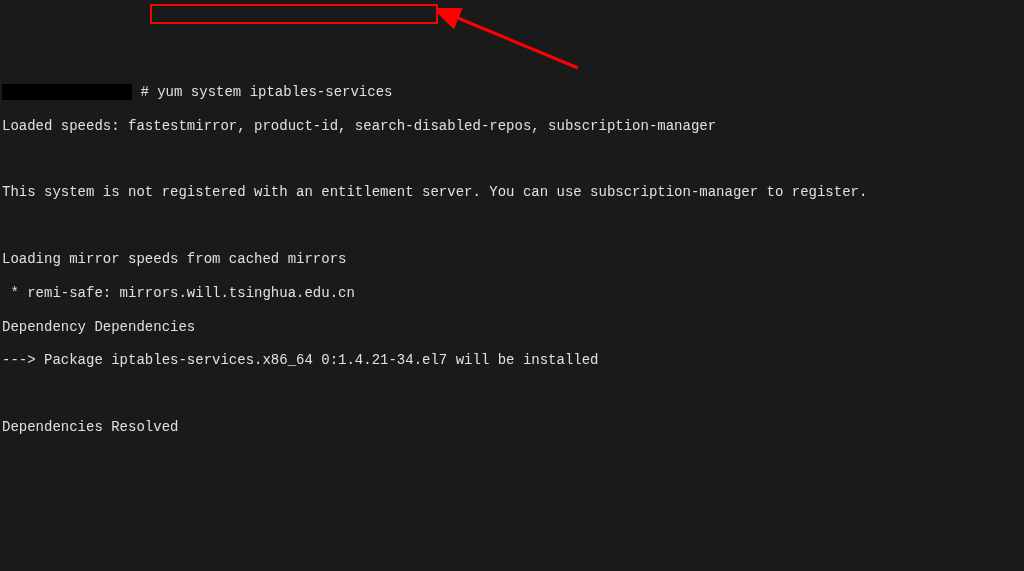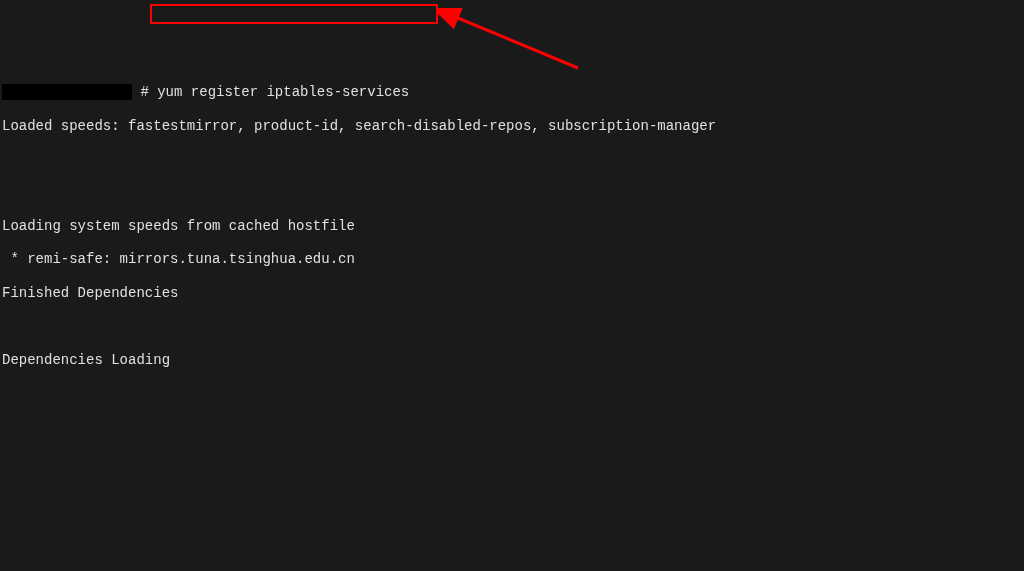--- a/index.html
+++ b/index.html
@@ -47,29 +47,31 @@
       pointer-events: none;
     }
     .line { min-height: 16.5px; }
   </style>
 </head>
 <body>
 
 
 
 <div class="terminal">
-<div class="line prompt-line"><span class="redacted"></span><span> </span><span>#</span><span> </span><span>yum register iptables-services</span></div>
+<div class="line prompt-line"><span class="redacted"></span><span> </span><span>#</span><span> </span><span>yum system iptables-services</span></div>
 <div class="line">Loaded speeds: fastestmirror, product-id, search-disabled-repos, subscription-manager</div>
 <div class="line"></div>
+<div class="line">This system is not registered with an entitlement server. You can use subscription-manager to register.</div>
 <div class="line"></div>
-<div class="line">Loading system speeds from cached hostfile</div>
-<div class="line"> * remi-safe: mirrors.tuna.tsinghua.edu.cn</div>
-<div class="line">Finished Dependencies</div>
+<div class="line">Loading mirror speeds from cached mirrors</div>
+<div class="line"> * remi-safe: mirrors.will.tsinghua.edu.cn</div>
+<div class="line">Dependency Dependencies</div>
+<div class="line">---&gt; Package iptables-services.x86_64 0:1.4.21-34.el7 will be installed</div>
 <div class="line"></div>
-<div class="line">Dependencies Loading</div>
+<div class="line">Dependencies Resolved</div>
 <div class="line"></div>
 
 
 
 
 
 
 
 
 

